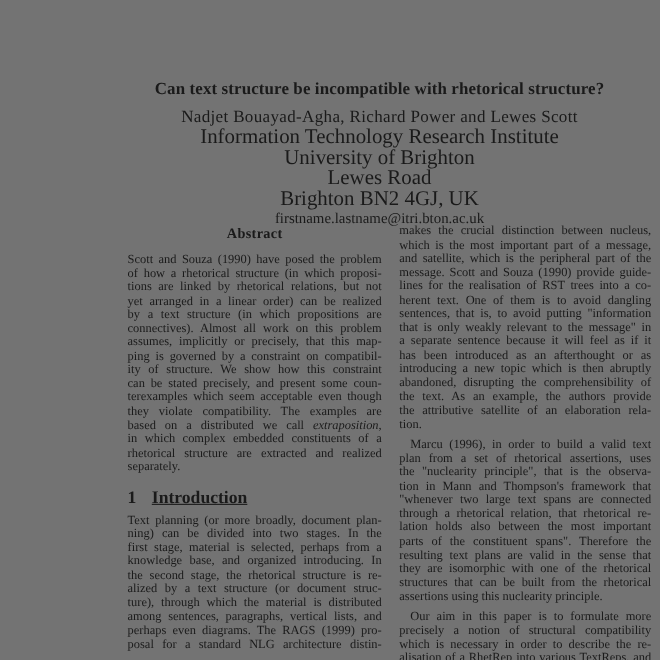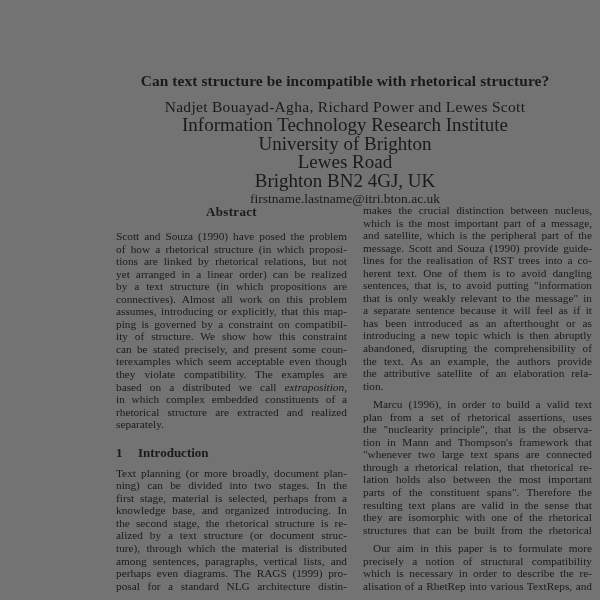--- a/index.html
+++ b/index.html
@@ -31,22 +31,23 @@
 
     .abstract-heading {
       text-align: center; font-weight: bold; font-size: 13px; line-height: 16px;
       margin: 0 0 10px 0; letter-spacing: 0.3px;
     }
     .line { display: block; white-space: nowrap; text-align-last: justify; text-align: justify; }
     .line.last { text-align-last: left; }
     .para { margin: 0; }
     .indent { padding-left: 10px; }
     .section-heading {
-      font-weight: bold; font-size: 13px; line-height: 16px; margin: 14px 0 6px 0;
+      font-weight: bold; font-size: 16px; line-height: 16px; margin: 14px 0 6px 0;
       white-space: nowrap;
+      text-decoration: underline;
     }
     .section-heading .num { display: inline-block; width: 22px; }
     .gap { height: 6px; }
     em { font-style: italic; }
     .sc { font-variant: small-caps; }
   </style>
 </head>
 <body>
 
 <div class="page">
@@ -64,21 +65,21 @@
 
   <div class="col col-left">
     <div class="abstract-heading">Abstract</div>
     <div class="para">
       <span class="line">Scott and Souza (1990) have posed the problem</span>
       <span class="line">of how a rhetorical structure (in which proposi-</span>
       <span class="line">tions are linked by rhetorical relations, but not</span>
       <span class="line">yet arranged in a linear order) can be realized</span>
       <span class="line">by a text structure (in which propositions are</span>
       <span class="line">connectives). Almost all work on this problem</span>
-      <span class="line">assumes, introducing or explicitly, that this map-</span>
+      <span class="line">assumes, implicitly or precisely, that this map-</span>
       <span class="line">ping is governed by a constraint on compatibil-</span>
       <span class="line">ity of structure. We show how this constraint</span>
       <span class="line">can be stated precisely, and present some coun-</span>
       <span class="line">terexamples which seem acceptable even though</span>
       <span class="line">they violate compatibility. The examples are</span>
       <span class="line"><span>based on a distributed we call </span><em>extraposition</em><span>,</span></span>
       <span class="line">in which complex embedded constituents of a</span>
       <span class="line">rhetorical structure are extracted and realized</span>
       <span class="line last">separately.</span>
     </div>
@@ -126,20 +127,21 @@
       <span class="line">plan from a set of rhetorical assertions, uses</span>
       <span class="line">the "nuclearity principle", that is the observa-</span>
       <span class="line">tion in Mann and Thompson's framework that</span>
       <span class="line">"whenever two large text spans are connected</span>
       <span class="line">through a rhetorical relation, that rhetorical re-</span>
       <span class="line">lation holds also between the most important</span>
       <span class="line">parts of the constituent spans". Therefore the</span>
       <span class="line">resulting text plans are valid in the sense that</span>
       <span class="line">they are isomorphic with one of the rhetorical</span>
       <span class="line">structures that can be built from the rhetorical</span>
+      <span class="line last">assertions using this nuclearity principle.</span>
     </div>
     <div class="gap"></div>
     <div class="para">
       <span class="line indent">Our aim in this paper is to formulate more</span>
       <span class="line">precisely a notion of structural compatibility</span>
       <span class="line">which is necessary in order to describe the re-</span>
       <span class="line">alisation of a RhetRep into various TextReps, and</span>
 
     </div>
   </div>

